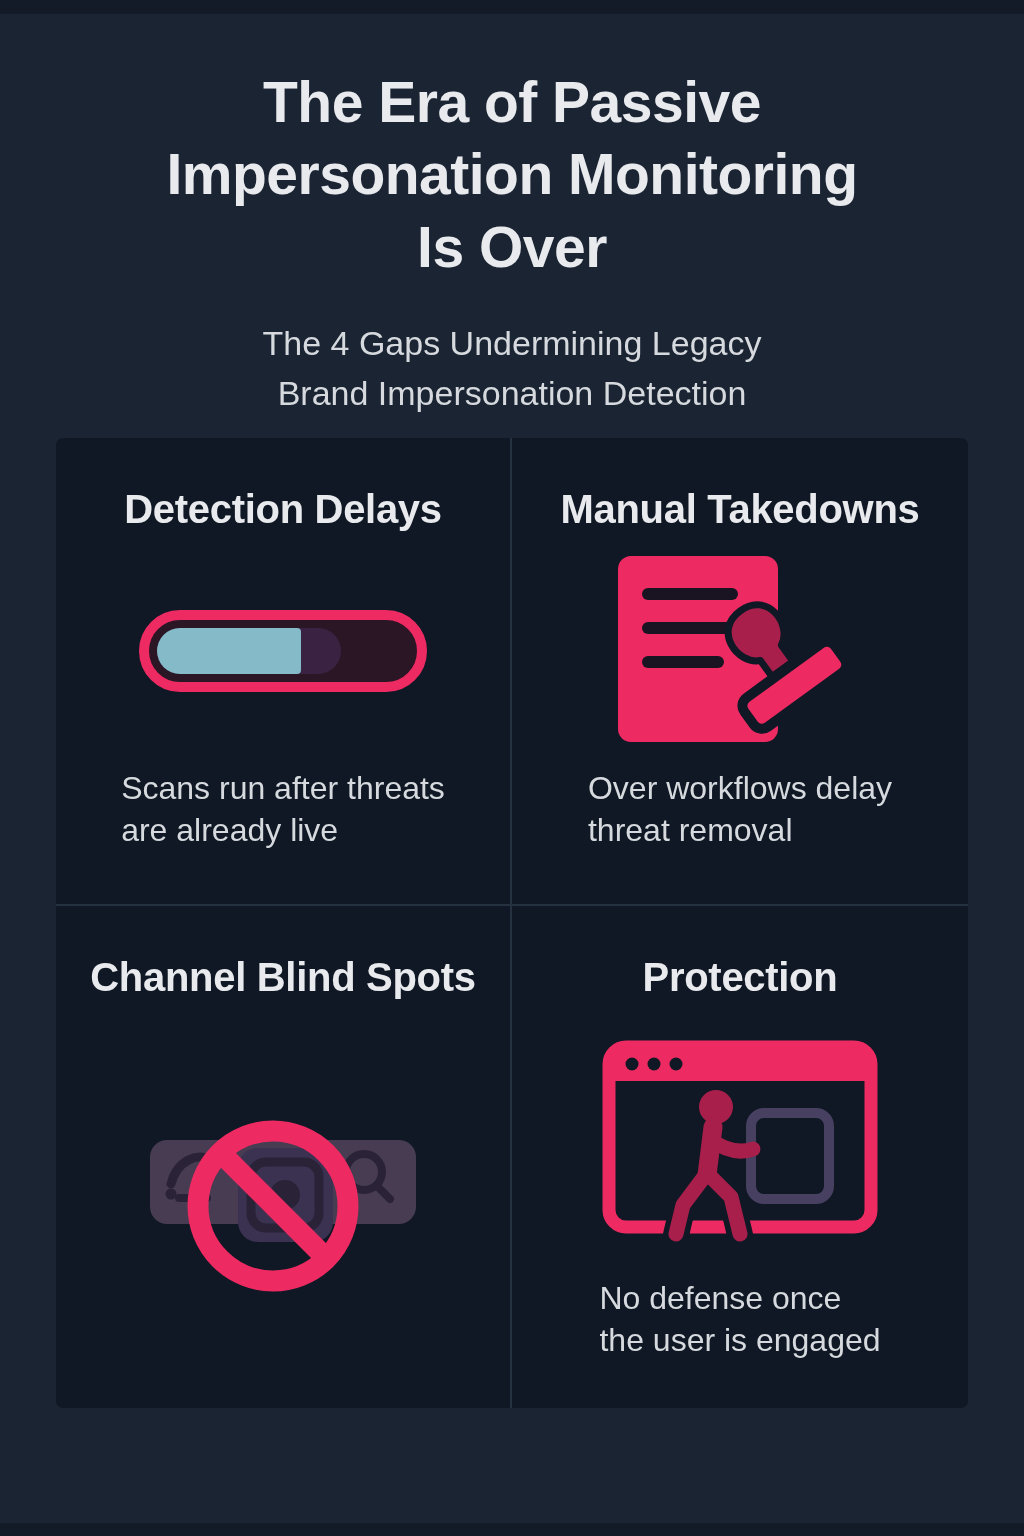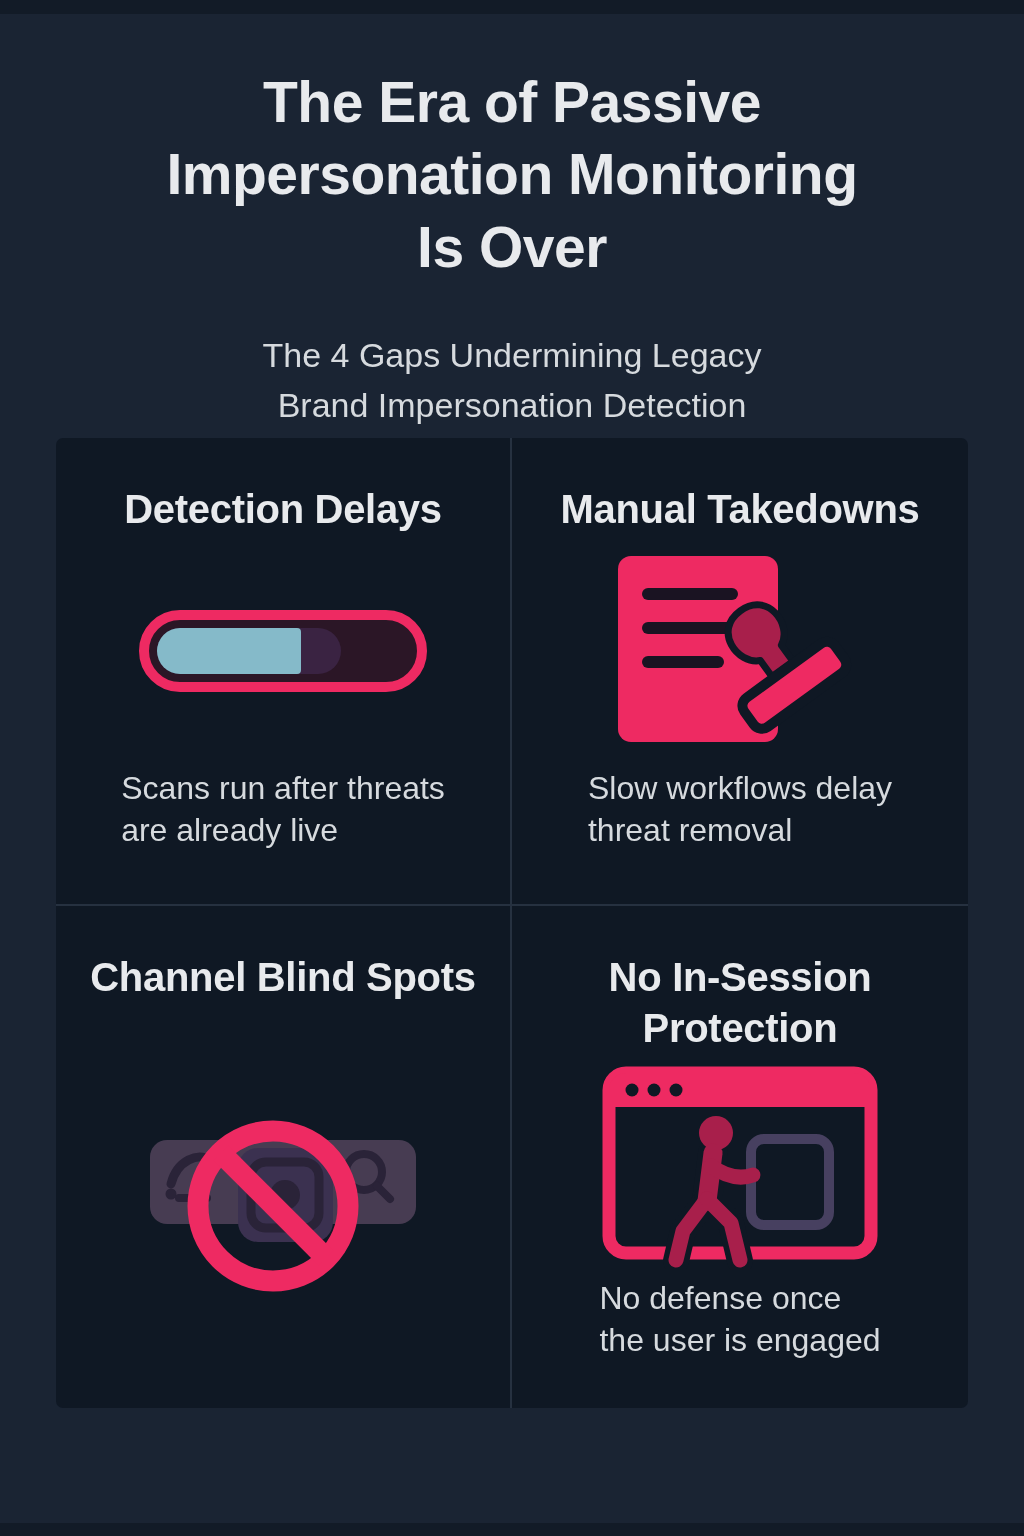--- a/index.html
+++ b/index.html
@@ -17,21 +17,21 @@
   .edge-strip.bottom { bottom:0; height:13px; }
 
   
   .header { padding-top:66px; text-align:center; }
   .main-title {
     color:var(--title-text,#e8eaed);
     font-size:57px; font-weight:700; line-height:1.27;
     letter-spacing:-0.5px;
   }
   .subtitle {
-    margin-top:48px;
+    margin-top:36px;
     color:var(--body-text,#d6dade);
     font-size:34px; font-weight:400; line-height:1.47;
   }
 
   
   .panel {
     position:absolute; left:56px; top:438px;
     width:912px; height:970px;
     background:var(--panel,#0f1824);
     border-radius:7px;
@@ -126,21 +126,21 @@
           <rect x="28" y="36" width="96" height="12" rx="6" fill="#1a1322"></rect>
           <rect x="28" y="70" width="118" height="12" rx="6" fill="#1a1322"></rect>
           <rect x="28" y="104" width="82" height="12" rx="6" fill="#1a1322"></rect>
           <g transform="translate(178,130) rotate(-36)">
             <path d="M -13,-16 L -13,-36 C -34,-46 -34,-88 0,-88 C 34,-88 34,-46 13,-36 L 13,-16 Z" fill="var(--accent-dark)" stroke="var(--icon-cutout)" stroke-width="7" stroke-linejoin="round"></path>
             <rect x="-56" y="-14" width="112" height="36" rx="10" fill="var(--accent)" stroke="var(--icon-cutout)" stroke-width="10"></rect>
           </g>
         </svg>
       </div>
       <div class="card-desc">
-        <div>Slow workflows delay</div>
+        <div>Over workflows delay</div>
         <div>threat removal</div>
       </div>
     </div>
 
     <div class="quad q3">
       <div class="card-title">
         <div>Channel Blind Spots</div>
       </div>
       <div class="icon-wrap">
         <svg width="272" height="176" viewBox="0 0 272 176">
@@ -166,21 +166,20 @@
           <g>
             <circle cx="126" cy="88" r="75" fill="none" stroke="var(--accent)" stroke-width="21"></circle>
             <line x1="74" y1="35" x2="179" y2="140" stroke="var(--accent)" stroke-width="21"></line>
           </g>
         </svg>
       </div>
     </div>
 
     <div class="quad q4">
       <div class="card-title">
-        <div>No In-Session</div>
         <div>Protection</div>
       </div>
       <div class="icon-wrap">
         <svg width="282" height="206" viewBox="0 0 282 206">
 
           <g>
             <rect x="10" y="10" width="262" height="180" rx="17" fill="none" stroke="var(--accent)" stroke-width="13"></rect>
             <path d="M 10,44 L 10,27 A 17,17 0 0 1 27,10 L 255,10 A 17,17 0 0 1 272,27 L 272,44 Z" fill="var(--accent)"></path>
             <circle cx="33" cy="27" r="6.5" fill="var(--icon-cutout)"></circle>
             <circle cx="55" cy="27" r="6.5" fill="var(--icon-cutout)"></circle>

